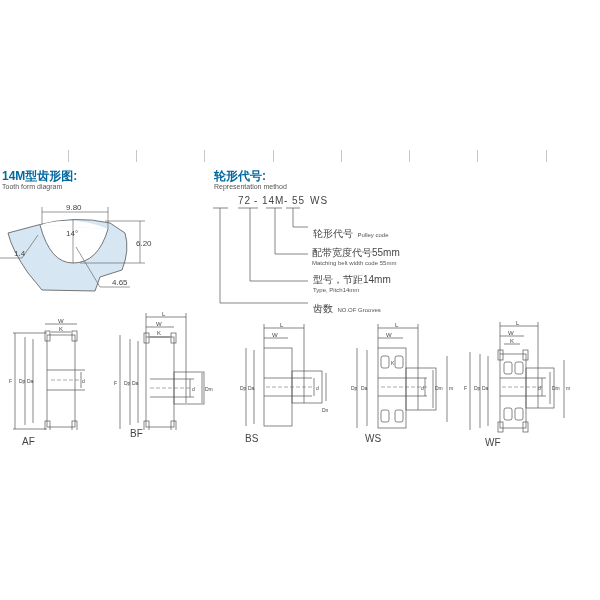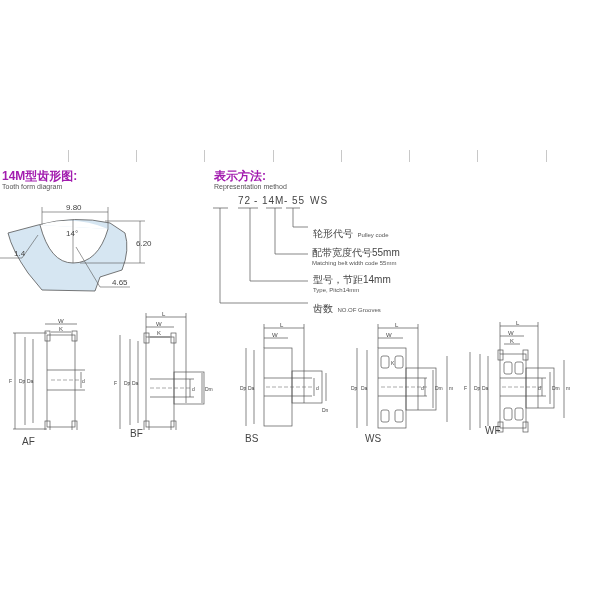--- a/index.html
+++ b/index.html
@@ -1,19 +1,19 @@
 <!DOCTYPE html>
 <html><head>
 <meta charset="utf-8">
 <style>
   html, body { margin:0; padding:0; background:#ffffff; }
   body { width:600px; height:600px; position:relative; overflow:hidden; font-family:"Liberation Sans", sans-serif; color:#333; }
   .abs { position:absolute; }
   .tick { position:absolute; top:150px; width:1px; height:12px; background:#c8c8c8; }
-  .title-cn { font-size:12px; font-weight:bold; color:#a21caf; }
+  .title-cn { font-size:12px; font-weight:bold; color:#0369a1; }
   .title-en { font-size:7px; color:#555; }
   .code { font-size:10px; letter-spacing:1px; color:#444;margin-left:24px; }
   .leg-cn { font-size:10px; color:#444; }
   .leg-en { font-size:6px; color:#555; }
   .type-label { font-size:10px; color:#444; width:40px; }
   svg text { font-family:"Liberation Sans", sans-serif; }
 </style>
 </head>
 <body>
 
@@ -46,21 +46,21 @@
   <line x1="140" y1="26" x2="140" y2="68" stroke="#555" stroke-width="0.6"></line>
   <text x="136" y="51" font-size="8" fill="#444">6.20</text>
   <line x1="0" y1="63" x2="22" y2="63" stroke="#555" stroke-width="0.6"></line>
   <line x1="22" y1="63" x2="38" y2="40" stroke="#555" stroke-width="0.6"></line>
   <text x="14" y="61" font-size="8" fill="#444">1.4</text>
   <line x1="76" y1="52" x2="100" y2="92" stroke="#555" stroke-width="0.6"></line>
   <line x1="100" y1="92" x2="130" y2="92" stroke="#555" stroke-width="0.6"></line>
   <text x="112" y="90" font-size="8" fill="#444">4.65</text>
 </svg>
 
-<div class="abs title-cn" style="left:214px;top:168px">表示方法:</div>
+<div class="abs title-cn" style="left:214px;top:168px">轮形代号:</div>
 <div class="abs title-en" style="left:214px;top:183px">Representation method</div>
 
 <div class="abs code" style="left:214px;top:195px">72</div>
 <div class="abs code" style="left:230px;top:195px">-</div>
 <div class="abs code" style="left:238px;top:195px">14M</div>
 <div class="abs code" style="left:260px;top:195px">-</div>
 <div class="abs code" style="left:268px;top:195px">55</div>
 <div class="abs code" style="left:286px;top:195px">WS</div>
 
 <svg class="abs" style="left:210px;top:205px" width="100" height="105">
@@ -244,13 +244,13 @@
     <text x="20" y="72" font-size="5" fill="#444">Da</text>
   <text x="76" y="72" font-size="5" fill="#444">d</text>
     <text x="90" y="72" font-size="5" fill="#444">Dm</text>
     <text x="104" y="72" font-size="5" fill="#444">m</text>
 </svg>
 
 <div class="abs type-label" style="left:22px;top:436px">AF</div>
 <div class="abs type-label" style="left:130px;top:428px">BF</div>
 <div class="abs type-label" style="left:245px;top:433px">BS</div>
 <div class="abs type-label" style="left:365px;top:433px">WS</div>
-<div class="abs type-label" style="left:485px;top:425px">WF</div>
+<div class="abs type-label" style="left:485px;top:437px">WF</div>
 
 </body></html>

